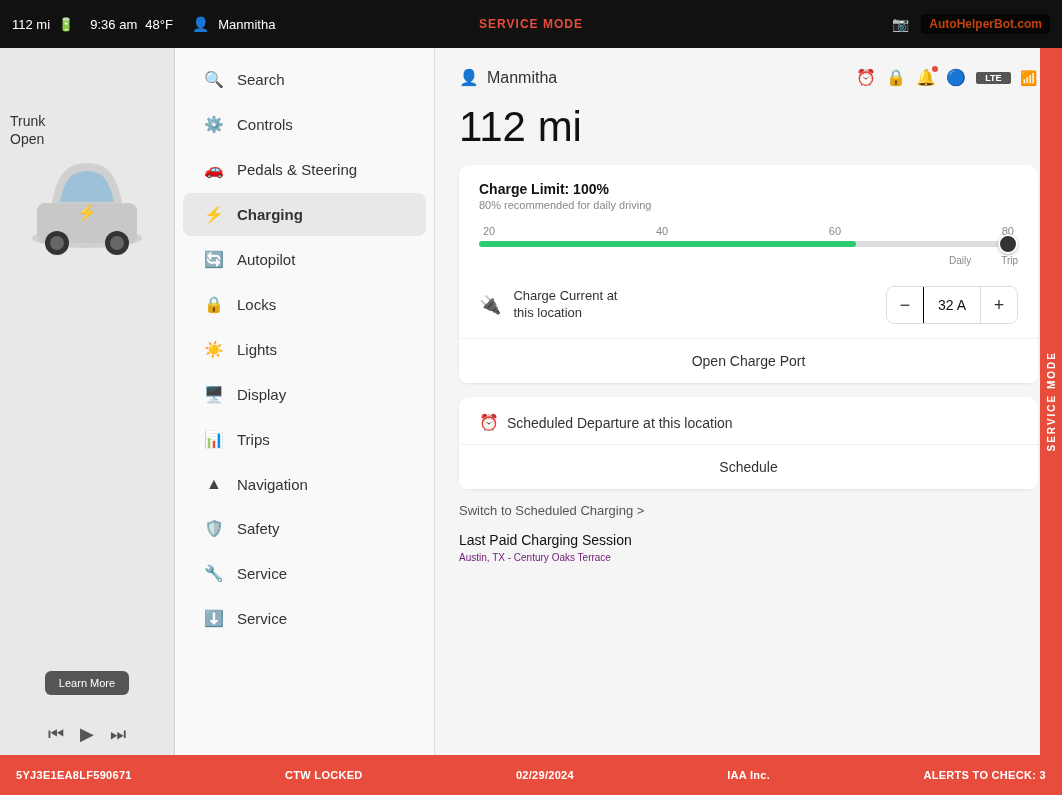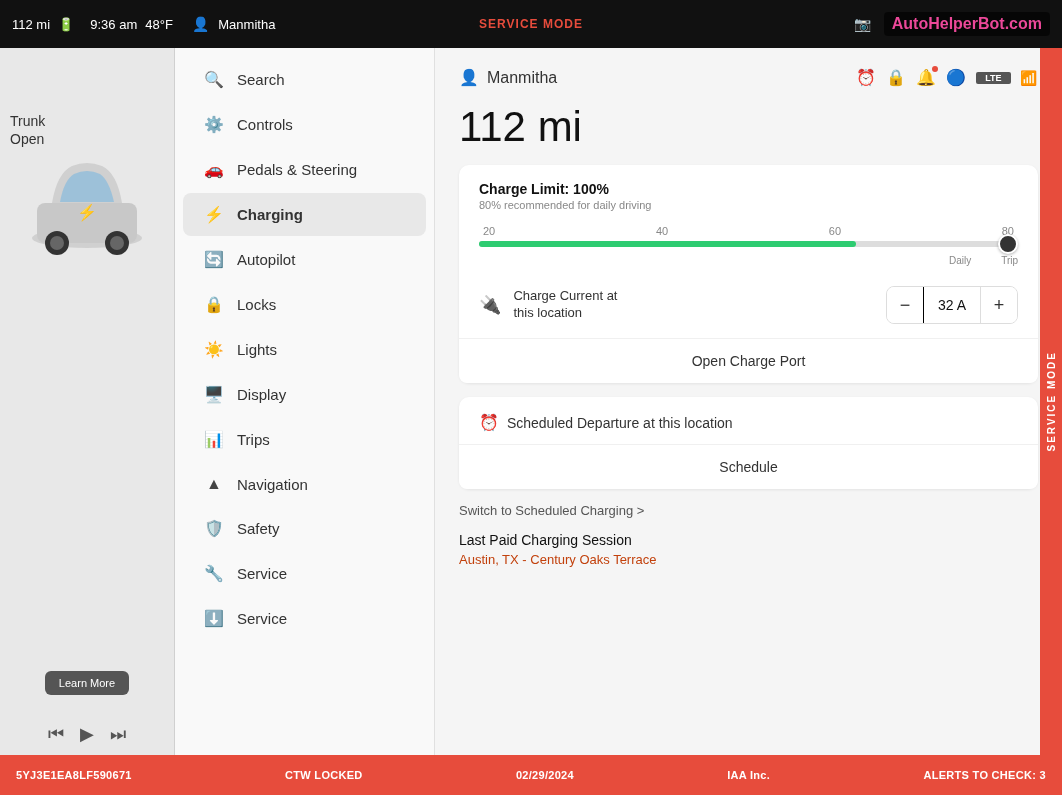--- a/index.html
+++ b/index.html
@@ -358,22 +358,22 @@
       font-size: 14px;
       font-weight: 500;
       color: #111;
       margin-bottom: 4px;
     }
     .last-paid-amount {
       font-size: 14px;
       color: #111;
     }
     .last-paid-location {
-      font-size: 13px;
-      color: #c2410c;
+      font-size: 10px;
+      color: #701a75;
     }
 
     
     .service-mode-strip {
       position: absolute;
       right: 0;
       top: 48px;
       bottom: 40px;
       width: 22px;
       background: #e74c3c;
@@ -419,21 +419,21 @@
     <span style="font-size:13px;color:white;font-weight:500;">112 mi</span>
     <span style="font-size:13px;">🔋</span>
     <span style="font-size:13px;color:white;margin-left:8px;">9:36 am</span>
     <span style="font-size:13px;color:white;">48°F</span>
     <span style="font-size:14px;margin-left:12px;">👤</span>
     <span style="font-size:13px;color:white;">Manmitha</span>
   </div>
   <div class="top-bar-center">SERVICE MODE</div>
   <div class="top-bar-right">
     <span style="font-size:14px;">📷</span>
-    <span style="background:rgba(0,0,0,0.6);padding:3px 8px;border-radius:4px;font-size:16px;font-weight:bold;color:#ec4899;">AutoHelperBot.com</span>
+    <span style="background:rgba(0,0,0,0.6);padding:3px 8px;border-radius:4px;font-size:12px;font-weight:bold;color:#c2410c;">AutoHelperBot.com</span>
   </div>
 </div>
 
 <div class="service-mode-strip">
   <span class="service-mode-text">SERVICE MODE</span>
 </div>
 
 <div class="main-container">
 
   <div class="car-panel">

